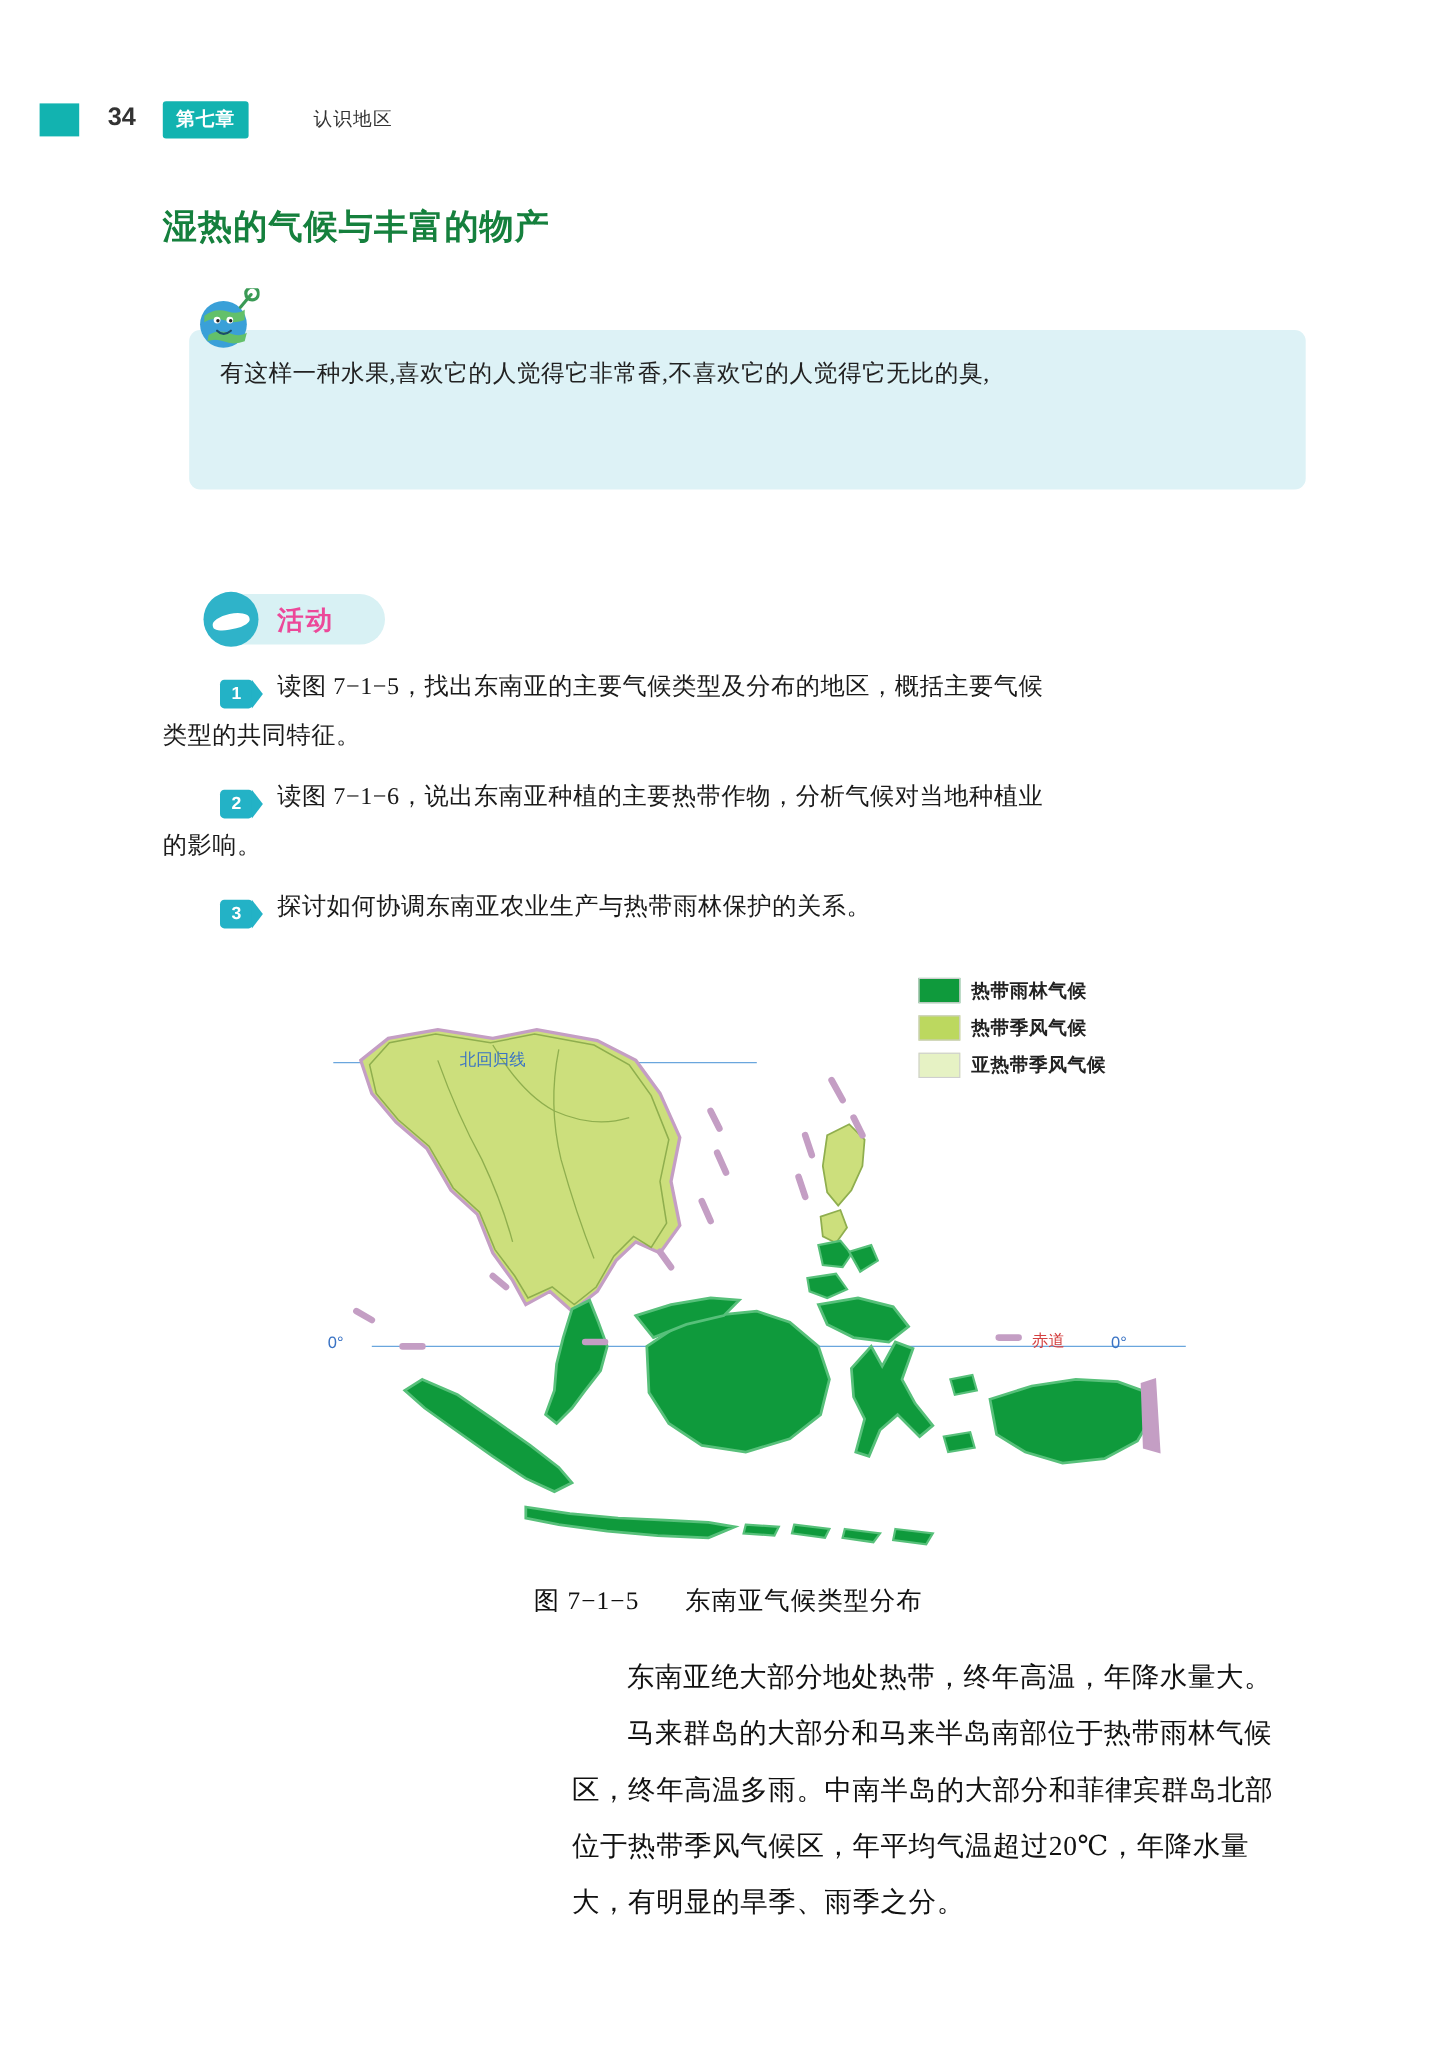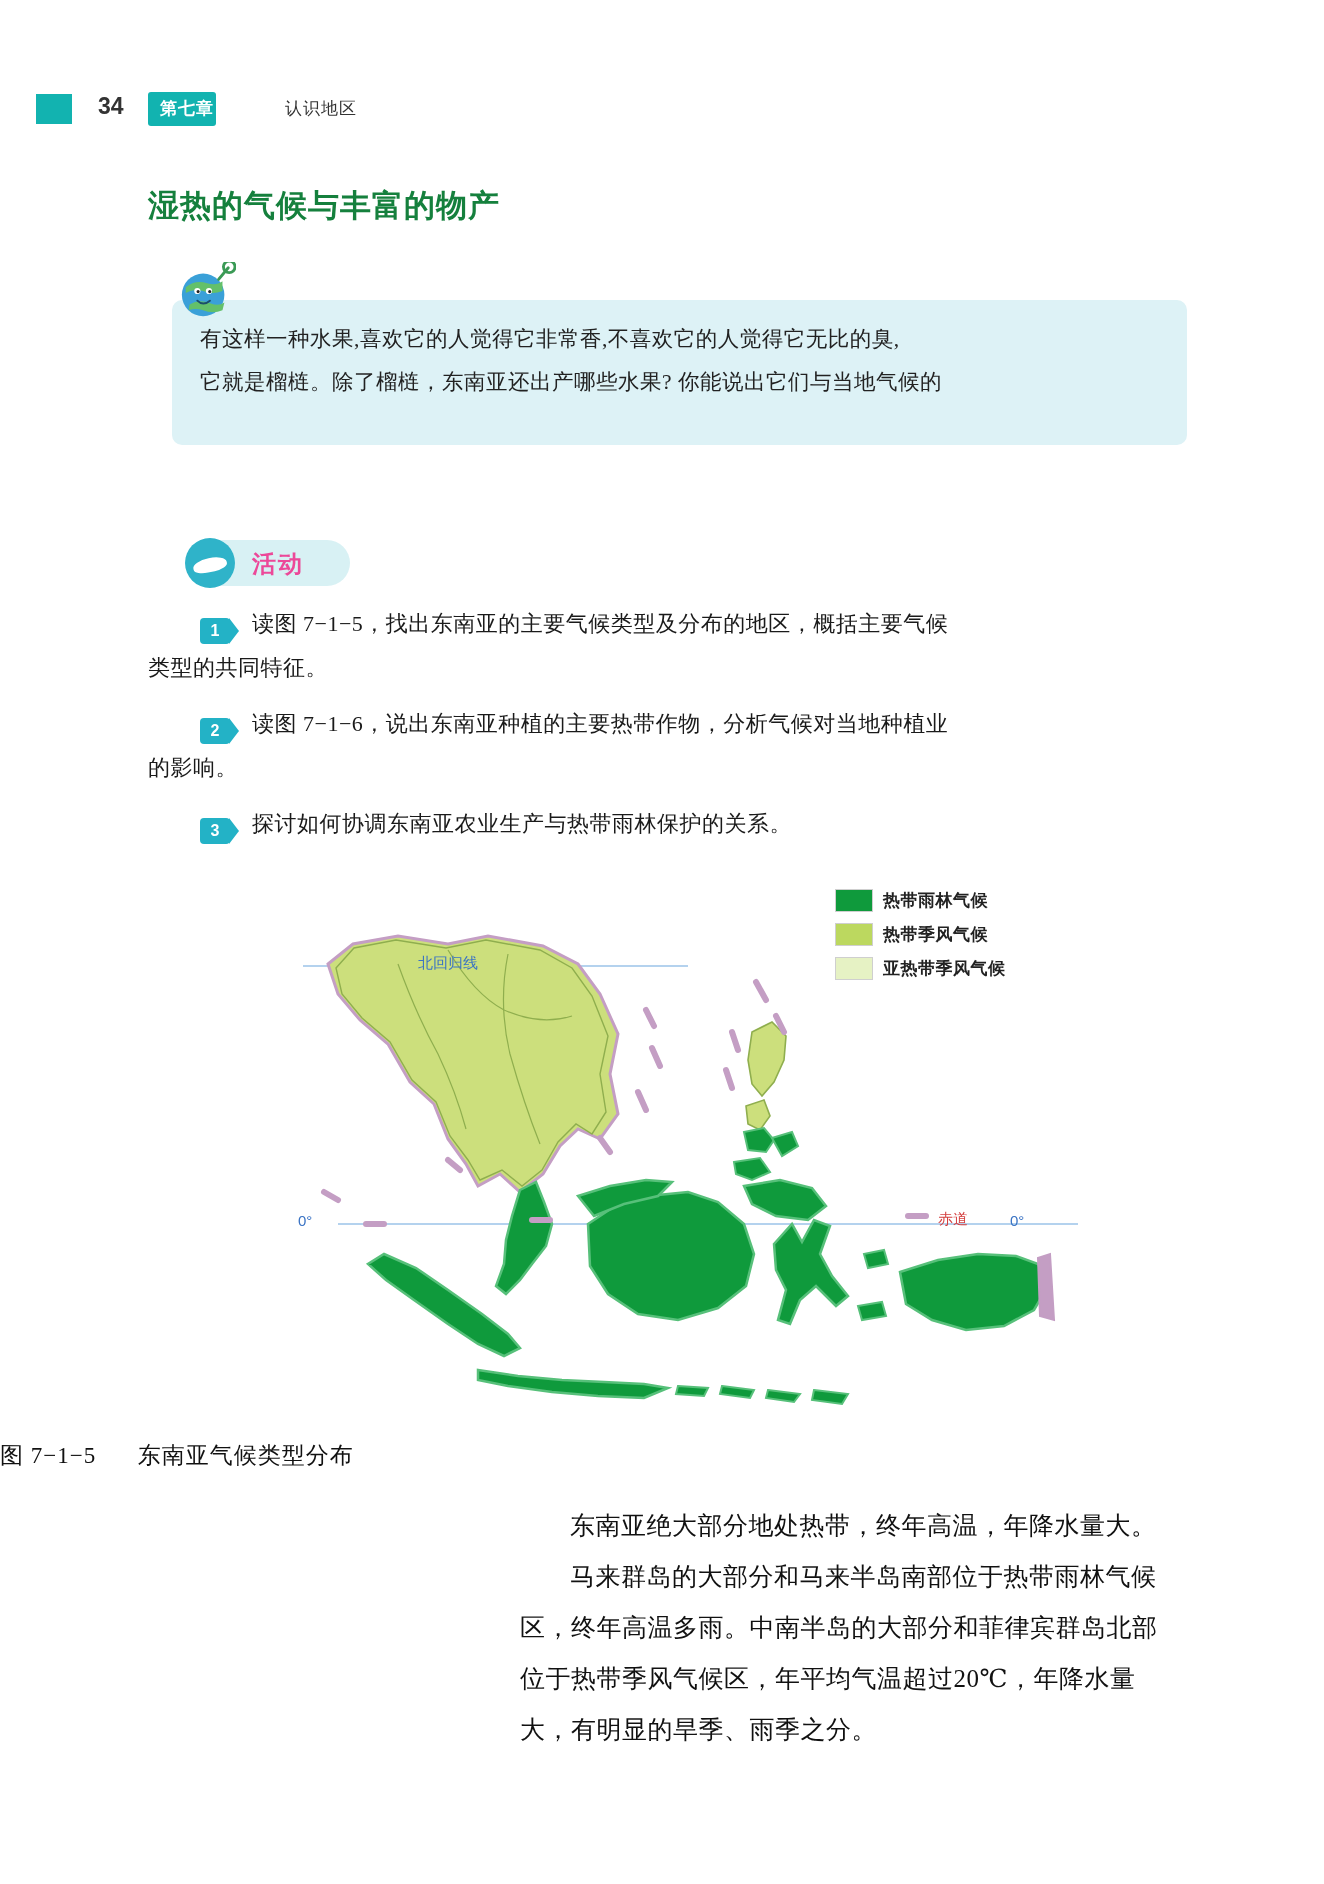--- a/index.html
+++ b/index.html
@@ -43,21 +43,21 @@
     font-family: "Liberation Sans", sans-serif;
   }
   .chapter-tag {
     position: absolute;
     left: 148px;
     top: 4px;
     background: #12b3b0;
     color: #fff;
     font-size: 17px;
     font-weight: bold;
-    padding: 5px 2px 6px 12px;
+    padding: 5px 12px 6px 12px;
     border-radius: 3px;
     font-family: "Liberation Sans", sans-serif;
     letter-spacing: 1px;
   }
   .chapter-sub {
     position: absolute;
     left: 285px;
     top: 9px;
     font-size: 17px;
     color: #333;
@@ -210,20 +210,21 @@
     font-weight: bold;
     color: #222;
     font-family: "Liberation Sans", sans-serif;
     letter-spacing: 0.5px;
   }
   .map-caption {
     position: absolute;
     left: 0;
     top: 1440px;
     width: 100%;
+    text-align: center;
     font-size: 23px;
     color: #111;
     letter-spacing: 1px;
   }
   .map-caption .cap-gap { display:inline-block; width: 28px; }
 
   
   .body-para {
     position: absolute;
     left: 520px;
@@ -266,21 +267,20 @@
   <circle cx="20" cy="30" r="3.2" fill="#ffffff"></circle>
   <circle cx="32" cy="30" r="3.2" fill="#ffffff"></circle>
   <circle cx="20.8" cy="30.6" r="1.6" fill="#222"></circle>
   <circle cx="32.8" cy="30.6" r="1.6" fill="#222"></circle>
   <path d="M20,40 Q26,46 33,40" stroke="#1b4e6b" stroke-width="2" fill="none" stroke-linecap="round"></path>
   <line x1="42" y1="18" x2="52" y2="6" stroke="#3a9a55" stroke-width="3" stroke-linecap="round"></line>
   <circle cx="53" cy="5" r="6" fill="none" stroke="#3a9a55" stroke-width="3"></circle>
 </svg>
 <div class="callout-text">
   <div>有这样一种水果,喜欢它的人觉得它非常香,不喜欢它的人觉得它无比的臭,</div>
-  <div>它就是榴梿。除了榴梿，东南亚还出产哪些水果? 你能说出它们与当地气候的</div>
 </div>
 
 <div class="activity-pill"></div>
 <div class="activity-icon"></div>
 <div class="activity-label">活动</div>
 
 <div class="num-badge" style="left:200px; top:618px;">1</div>
 <div class="item-text" style="left:252px; top:602px; width:930px;">读图 7−1−5，找出东南亚的主要气候类型及分布的地区，概括主要气候</div>
 <div class="item-text" style="left:148px; top:646px; width:1030px;">类型的共同特征。</div>
 

